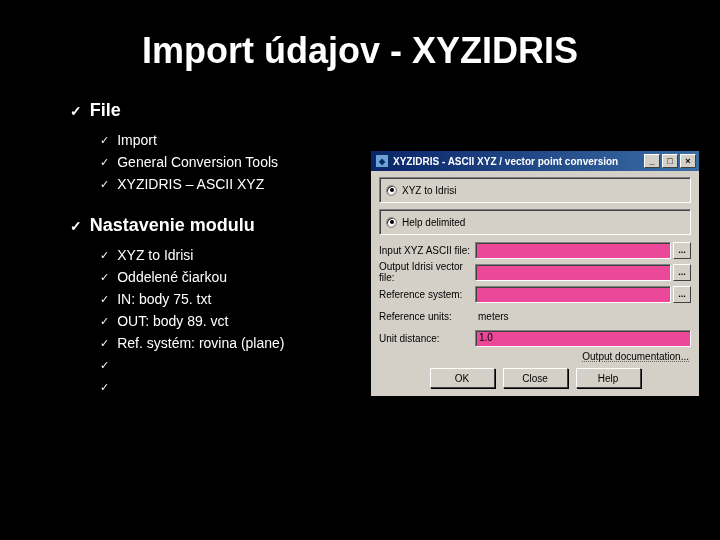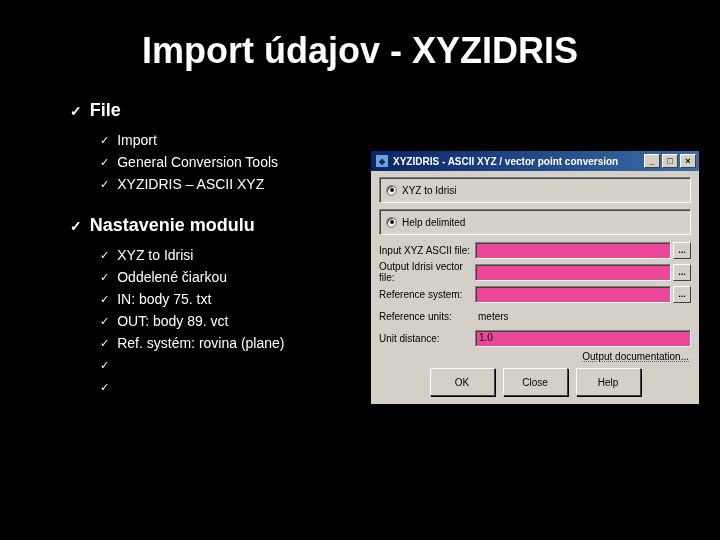--- a/index.html
+++ b/index.html
@@ -107,21 +107,21 @@
     border:1px solid #fff;
     border-right-color:#404040; border-bottom-color:#404040;
     margin-left:2px;
     display:flex; align-items:center; justify-content:center;
     font-size:9px; font-weight:bold;
   }
   .static-val { flex:1; text-align:left; padding-left:3px; }
   .outdoc { text-align:right; font-size:10px; margin:2px 2px 4px 0; color:#000; text-decoration: underline dotted #666; }
   .btnrow { display:flex; justify-content:center; gap:8px; padding-top:2px; }
   .dlgbtn {
-    width:65px; height:28px;
+    width:65px; height:20px;
     background:#d4d0c8;
     border:1px solid #fff;
     border-right-color:#404040; border-bottom-color:#404040;
     box-shadow: 1px 1px 0 #000;
     font-size:10px;
     display:flex; align-items:center; justify-content:center;
   }
 </style>
 </head>
 <body>

